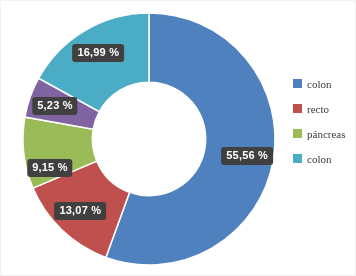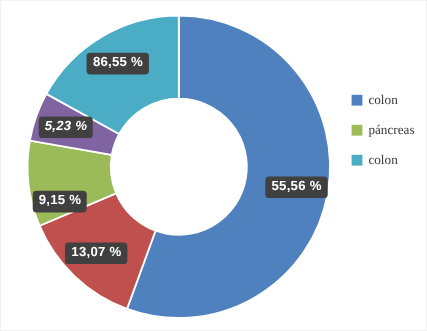--- a/index.html
+++ b/index.html
@@ -81,29 +81,33 @@
         <path d="M 148 12 A 126 126 0 1 1 104.87239974963407 256.3892313373334 L 128.59257988733532 191.2751541018 A 56.7 56.7 0 1 0 148 81.3 Z" fill="#4E81BD" stroke="#FFFFFF" stroke-width="1.5"></path>
         <path d="M 104.87239974963407 256.3892313373334 A 126 126 0 0 1 31.958040304276082 187.09443542781588 L 95.78111813692423 160.09249594251716 A 56.7 56.7 0 0 0 128.59257988733532 191.2751541018 Z" fill="#C0504D" stroke="#FFFFFF" stroke-width="1.5"></path>
         <path d="M 31.958040304276082 187.09443542781588 A 126 126 0 0 1 23.917279308309787 116.10300418440934 L 92.1627756887394 128.1463518829842 A 56.7 56.7 0 0 0 95.78111813692423 160.09249594251716 Z" fill="#9BBB59" stroke="#FFFFFF" stroke-width="1.5"></path>
         <path d="M 23.917279308309787 116.10300418440934 A 126 126 0 0 1 37.62351964678521 77.22967348420455 L 98.33058384105334 110.65335306789206 A 56.7 56.7 0 0 0 92.1627756887394 128.1463518829842 Z" fill="#8064A2" stroke="#FFFFFF" stroke-width="1.5"></path>
         <path d="M 37.62351964678521 77.22967348420455 A 126 126 0 0 1 147.99999999999986 12 L 147.99999999999994 81.3 A 56.7 56.7 0 0 0 98.33058384105334 110.65335306789206 Z" fill="#4BACC6" stroke="#FFFFFF" stroke-width="1.5"></path>
       </svg>
     <div id="data-labels">
         <div class="data-label" style="left: 246.149px; top: 155.321px;">55,56 %</div>
         <div class="data-label" style="left: 79.3415px; top: 210.245px;">13,07 %</div>
         <div class="data-label" style="left: 48.9672px; top: 167px;">9,15 %</div>
-        <div class="data-label" style="left: 54.0055px; top: 104.859px; font-style: italic;">5,23 %</div>
-        <div class="data-label" style="left: 97.2928px; top: 52.1974px;">86,55 %</div>
+        <div class="data-label" style="left: 54.0055px; top: 104.859px;">5,23 %</div>
+        <div class="data-label" style="left: 97.2928px; top: 52.1974px;">16,99 %</div>
       </div>
   </div>
 
   <div id="legend">
       <div class="legend-item">
         <span class="legend-swatch" style="background: rgb(78, 129, 189);"></span>
         <span class="legend-label">colon</span>
+      </div>
+      <div class="legend-item">
+        <span class="legend-swatch" style="background: rgb(192, 80, 77);"></span>
+        <span class="legend-label">recto</span>
       </div>
       <div class="legend-item">
         <span class="legend-swatch" style="background: rgb(155, 187, 89);"></span>
         <span class="legend-label">páncreas</span>
       </div>
       <div class="legend-item">
         <span class="legend-swatch" style="background: rgb(75, 172, 198);"></span>
         <span class="legend-label">colon</span>
       </div>
     </div>

